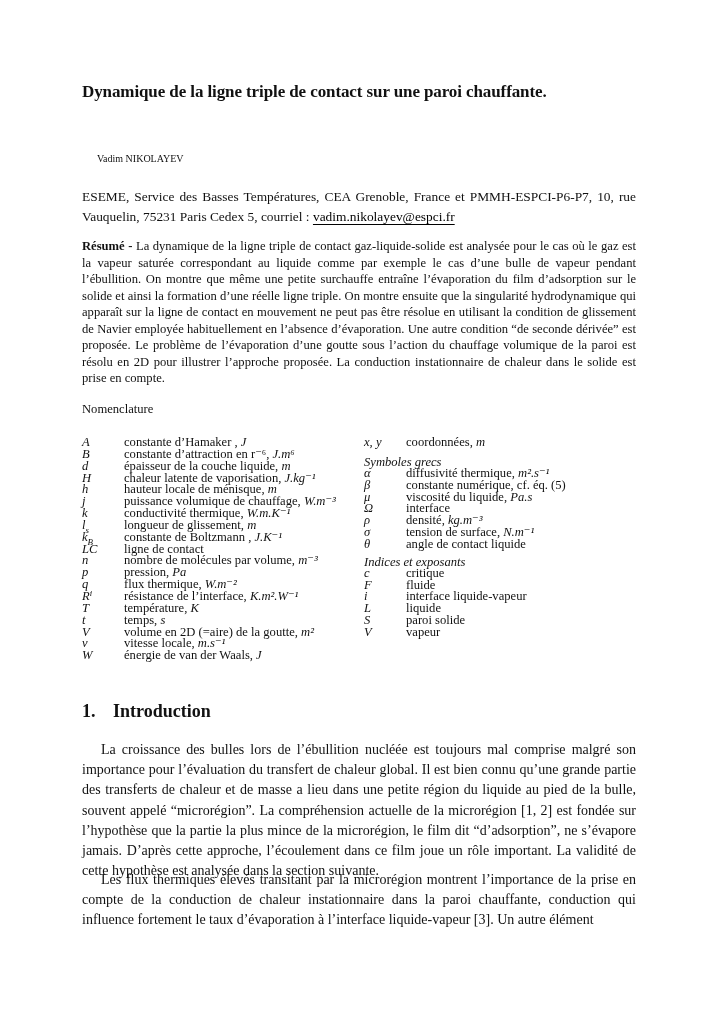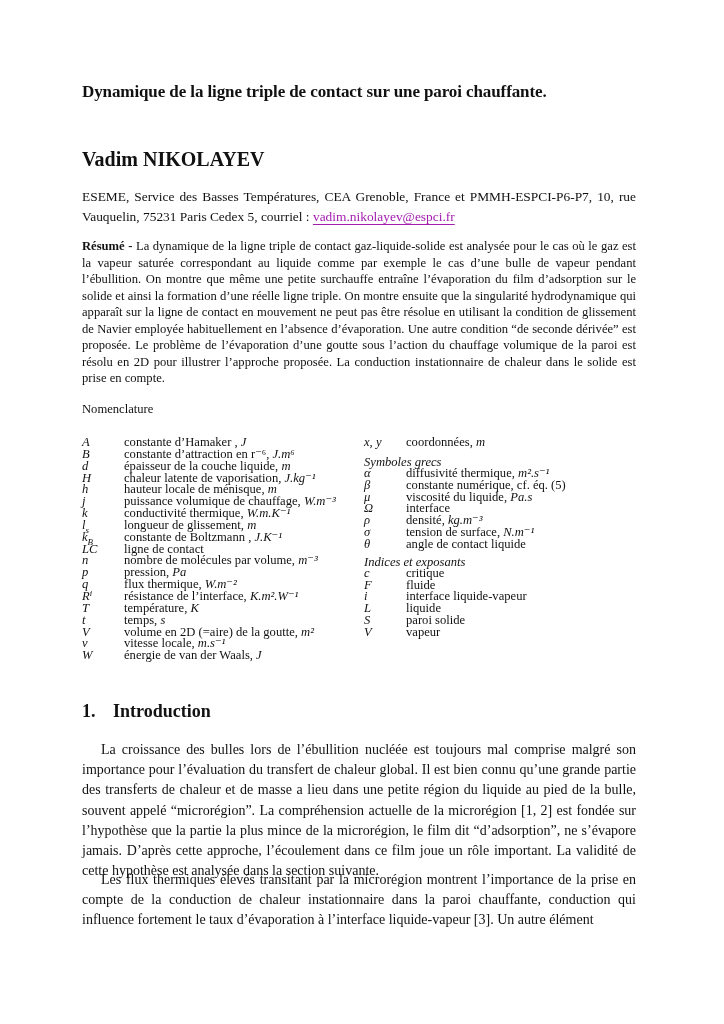--- a/index.html
+++ b/index.html
@@ -9,28 +9,28 @@
       font-family: "Liberation Serif", "DejaVu Serif", serif;
       color: #111111;
       overflow: hidden;
     }
     .page { position: absolute; left: 0; top: 0; width: 724px; height: 1024px; }
     .title {
       position: absolute; left: 82px; top: 76px; width: 570px;
       font-weight: bold; font-size: 17px; line-height: 32px; letter-spacing: -0.1px;
     }
     .author {
-      position: absolute; left: 82px; top: 150px;
-      font-weight: bold; font-size: 20px; line-height: 18px;
+      position: absolute; left: 97px; top: 150px;
+      font-weight: normal; font-size: 10px; line-height: 18px;
     }
     .affil {
       position: absolute; left: 82px; top: 187px; width: 554px;
       font-size: 13.4px; line-height: 20px; text-align: justify;
     }
-    .affil a { color: #a21caf; text-decoration: underline; text-underline-offset: 3px; }
+    .affil a { color: #000000; text-decoration: underline; text-underline-offset: 3px; }
     .abstract {
       position: absolute; left: 82px; top: 238px; width: 554px;
       font-size: 12.6px; line-height: 16.5px; text-align: justify;
     }
     .abstract b { font-weight: bold; }
     .nom-title {
       position: absolute; left: 82px; top: 401px;
       font-weight: normal; font-size: 12.6px; line-height: 16px;
     }
     .nom-col {

